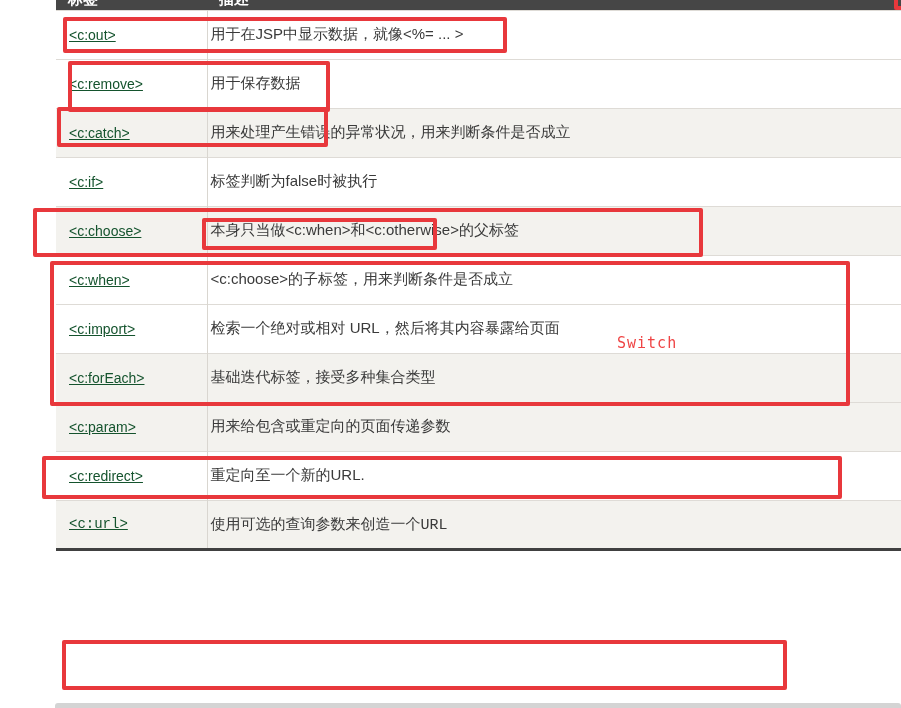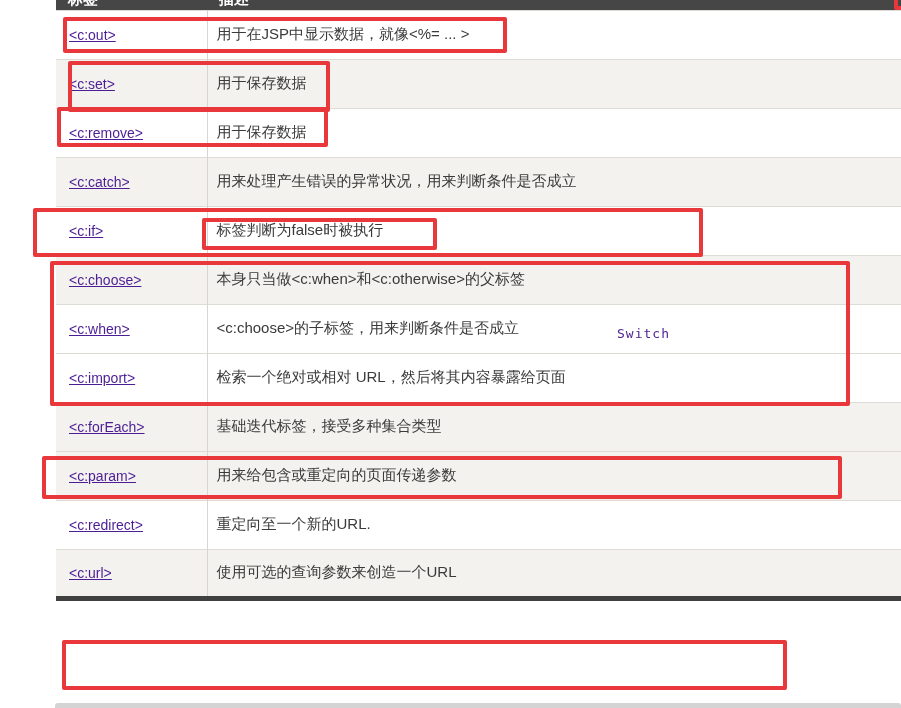--- a/index.html
+++ b/index.html
@@ -20,34 +20,34 @@
     height:28px; background:#464646; color:#ffffff;
     font-weight:bold; font-size:15px; text-align:left;
     vertical-align:bottom; padding:0 0 1px 12px;
   }
   th.col-tag { width:151px; }
   tbody td {
     height:49px; vertical-align:middle;
     border-top:1px solid #dedbd6;
     font-size:15px; color:#3a3a3a; background:#ffffff;
   }
-  tbody tr:last-child td { border-bottom:5px solid #404040; }
+  tbody tr:last-child td { border-bottom:3px solid #404040;font-family:Liberation Mono, monospace; }
   tbody tr.alt td { background:#f3f2ee; }
   td.tag-cell { padding-left:13px; border-right:1px solid #d9d6d0; }
-  td.desc-cell { padding-left:9px; }
+  td.desc-cell { padding-left:3px; }
   .tag-link {
-    color:#4c1d95; text-decoration:underline;
+    color:#14532d; text-decoration:underline;
     font-size:14px; cursor:pointer;
   }
   .annotation-layer { position:absolute; inset:0; pointer-events:none; z-index:5; }
   .red-box { position:absolute; border:4px solid #e8383c; border-radius:2px; }
   .switch-note {
-    position:absolute; left:617px; top:326px;
+    position:absolute; left:617px; top:334px;
     font-family:"DejaVu Sans Mono","Liberation Mono",monospace;
-    font-size:13px; color:#4c1d95; letter-spacing:1px;
+    font-size:15px; color:#ef4444; letter-spacing:1px;
   }
   .bottom-bar {
     position:absolute; left:55px; top:703px; width:846px; height:10px;
     background:#d4d4d4; border-radius:3px;
   }
 </style>
 </head>
 <body>
 
 <div class="page">
@@ -56,24 +56,20 @@
     <thead>
       <tr>
         <th class="col-tag">标签</th>
         <th class="col-desc">描述</th>
       </tr>
     </thead>
     <tbody>
         <tr>
           <td class="tag-cell"><a class="tag-link">&lt;c:out&gt;</a></td>
           <td class="desc-cell"><span>用于在JSP中显示数据，就像&lt;%= ... &gt;</span></td>
-        </tr>
-        <tr class="alt">
-          <td class="tag-cell"><a class="tag-link">&lt;c:set&gt;</a></td>
-          <td class="desc-cell"><span>用于保存数据</span></td>
         </tr>
         <tr>
           <td class="tag-cell"><a class="tag-link">&lt;c:remove&gt;</a></td>
           <td class="desc-cell"><span>用于保存数据</span></td>
         </tr>
         <tr class="alt">
           <td class="tag-cell"><a class="tag-link">&lt;c:catch&gt;</a></td>
           <td class="desc-cell"><span>用来处理产生错误的异常状况，用来判断条件是否成立</span></td>
         </tr>
         <tr>

